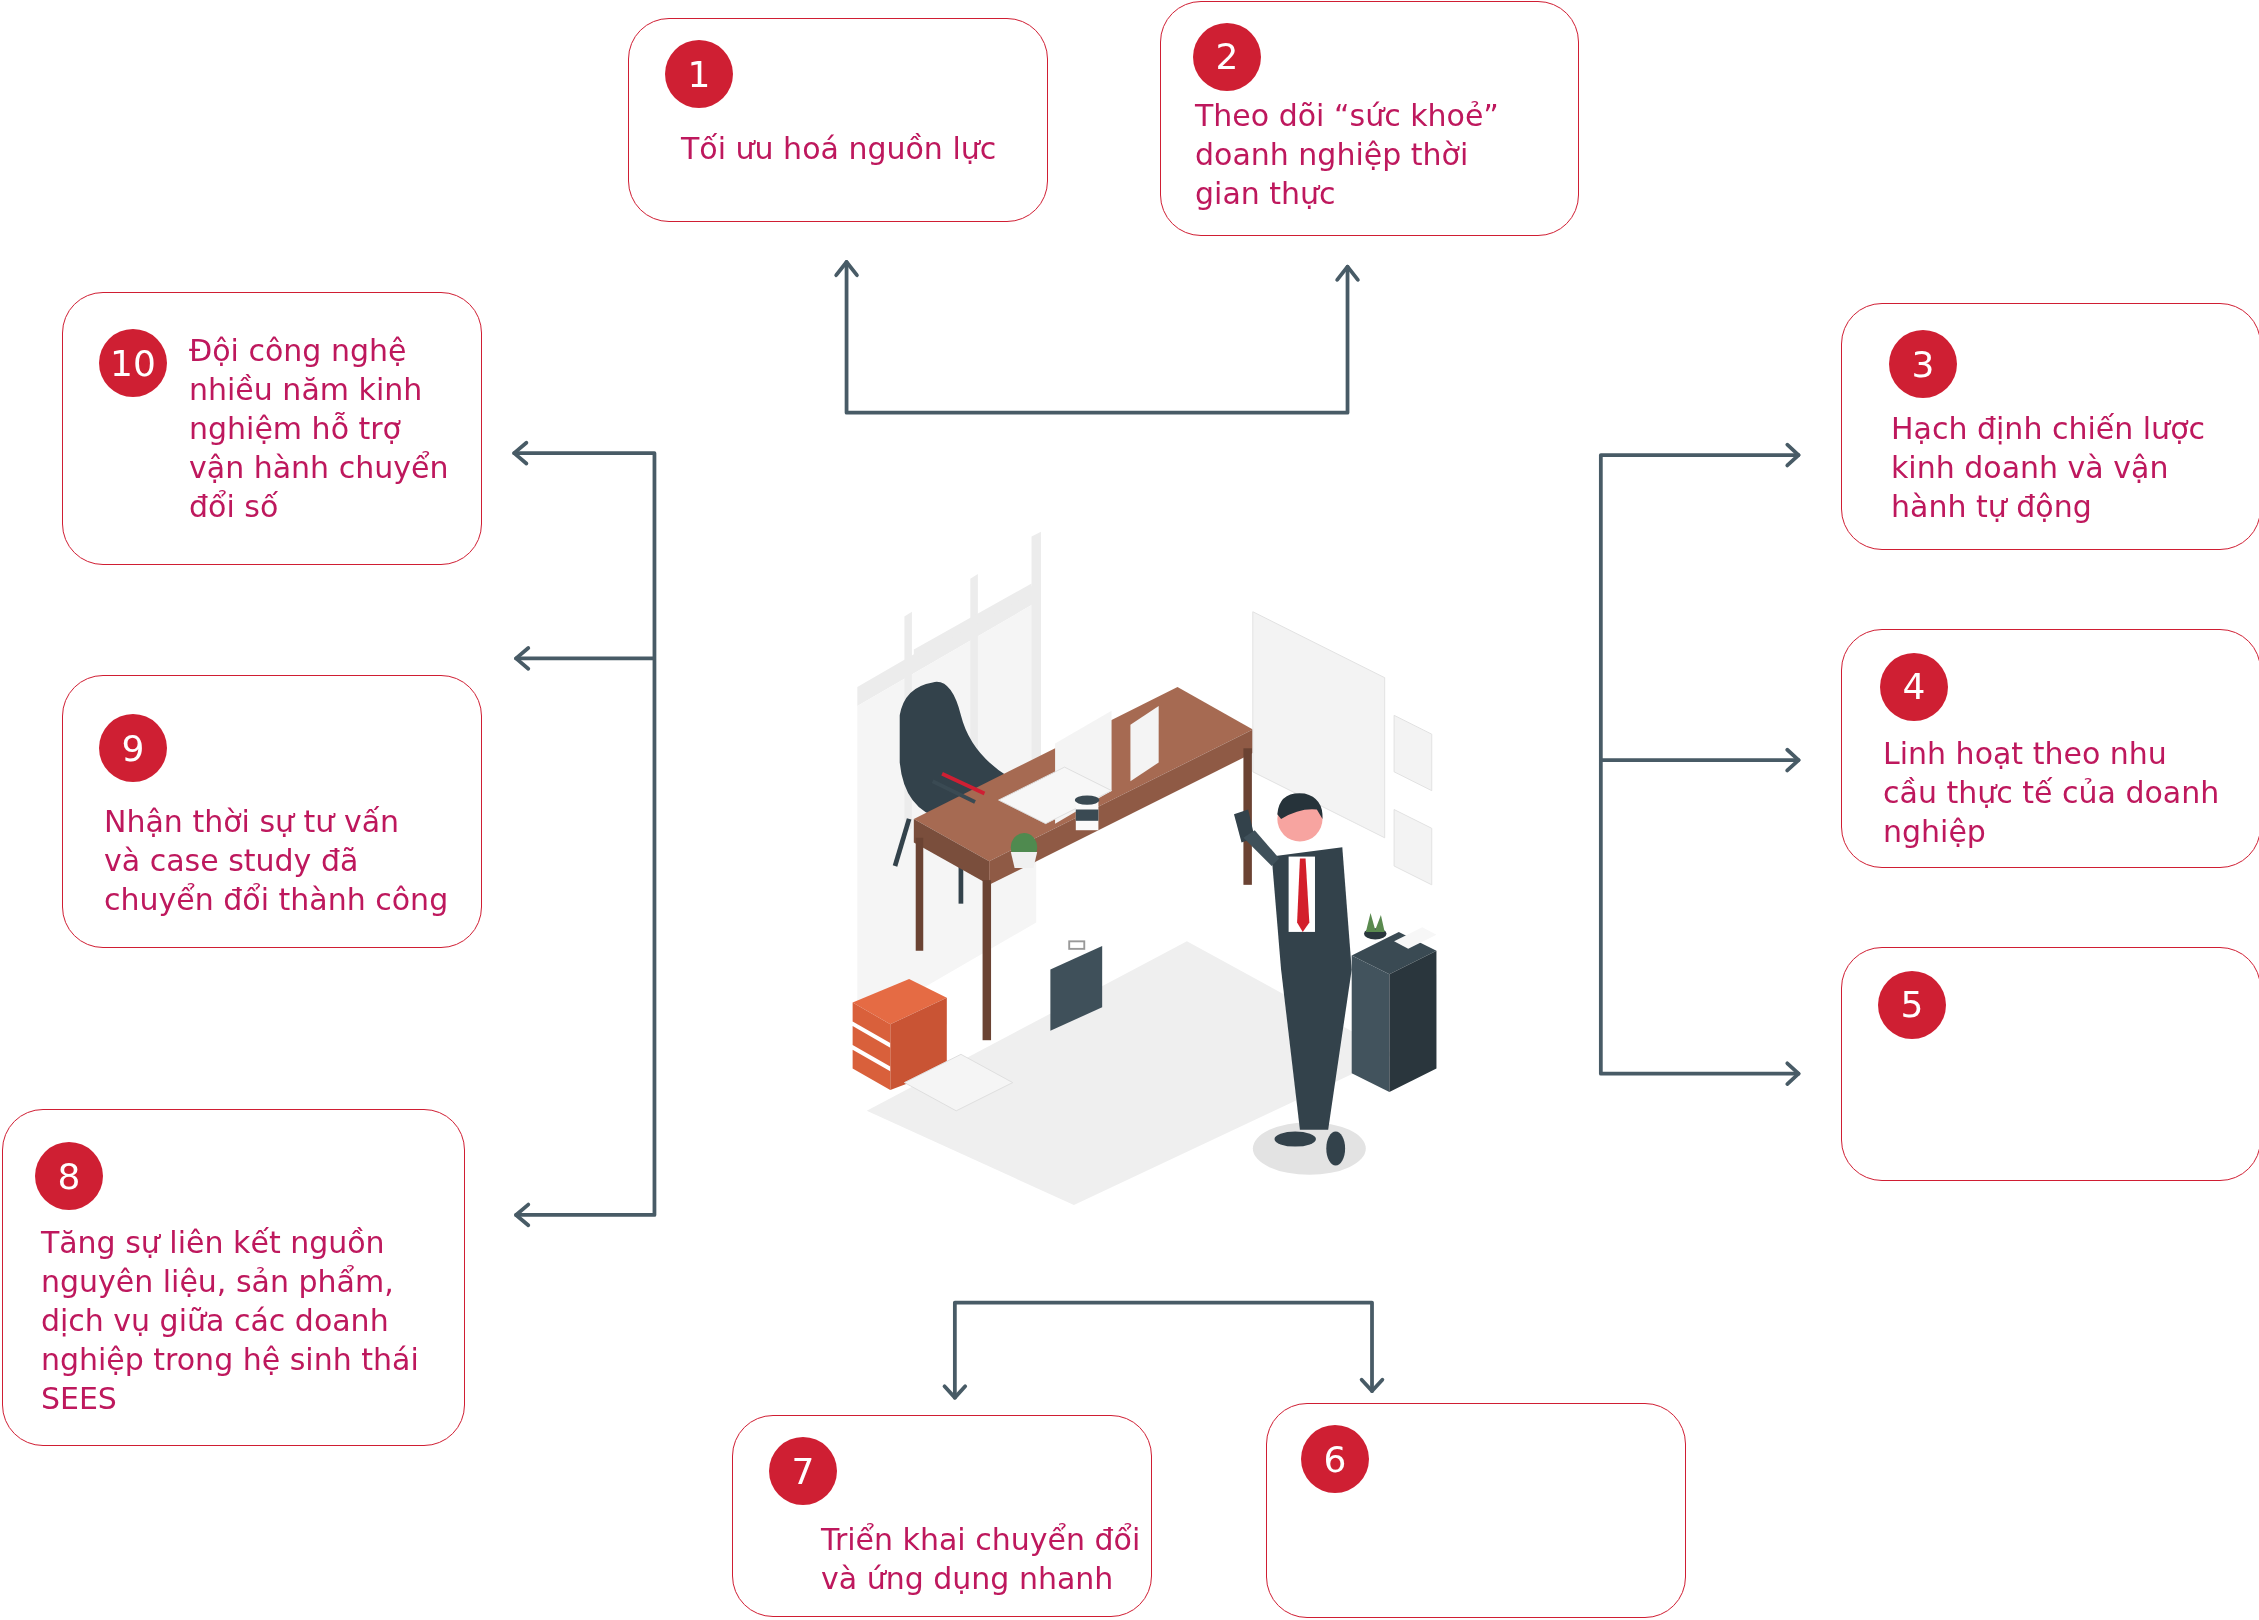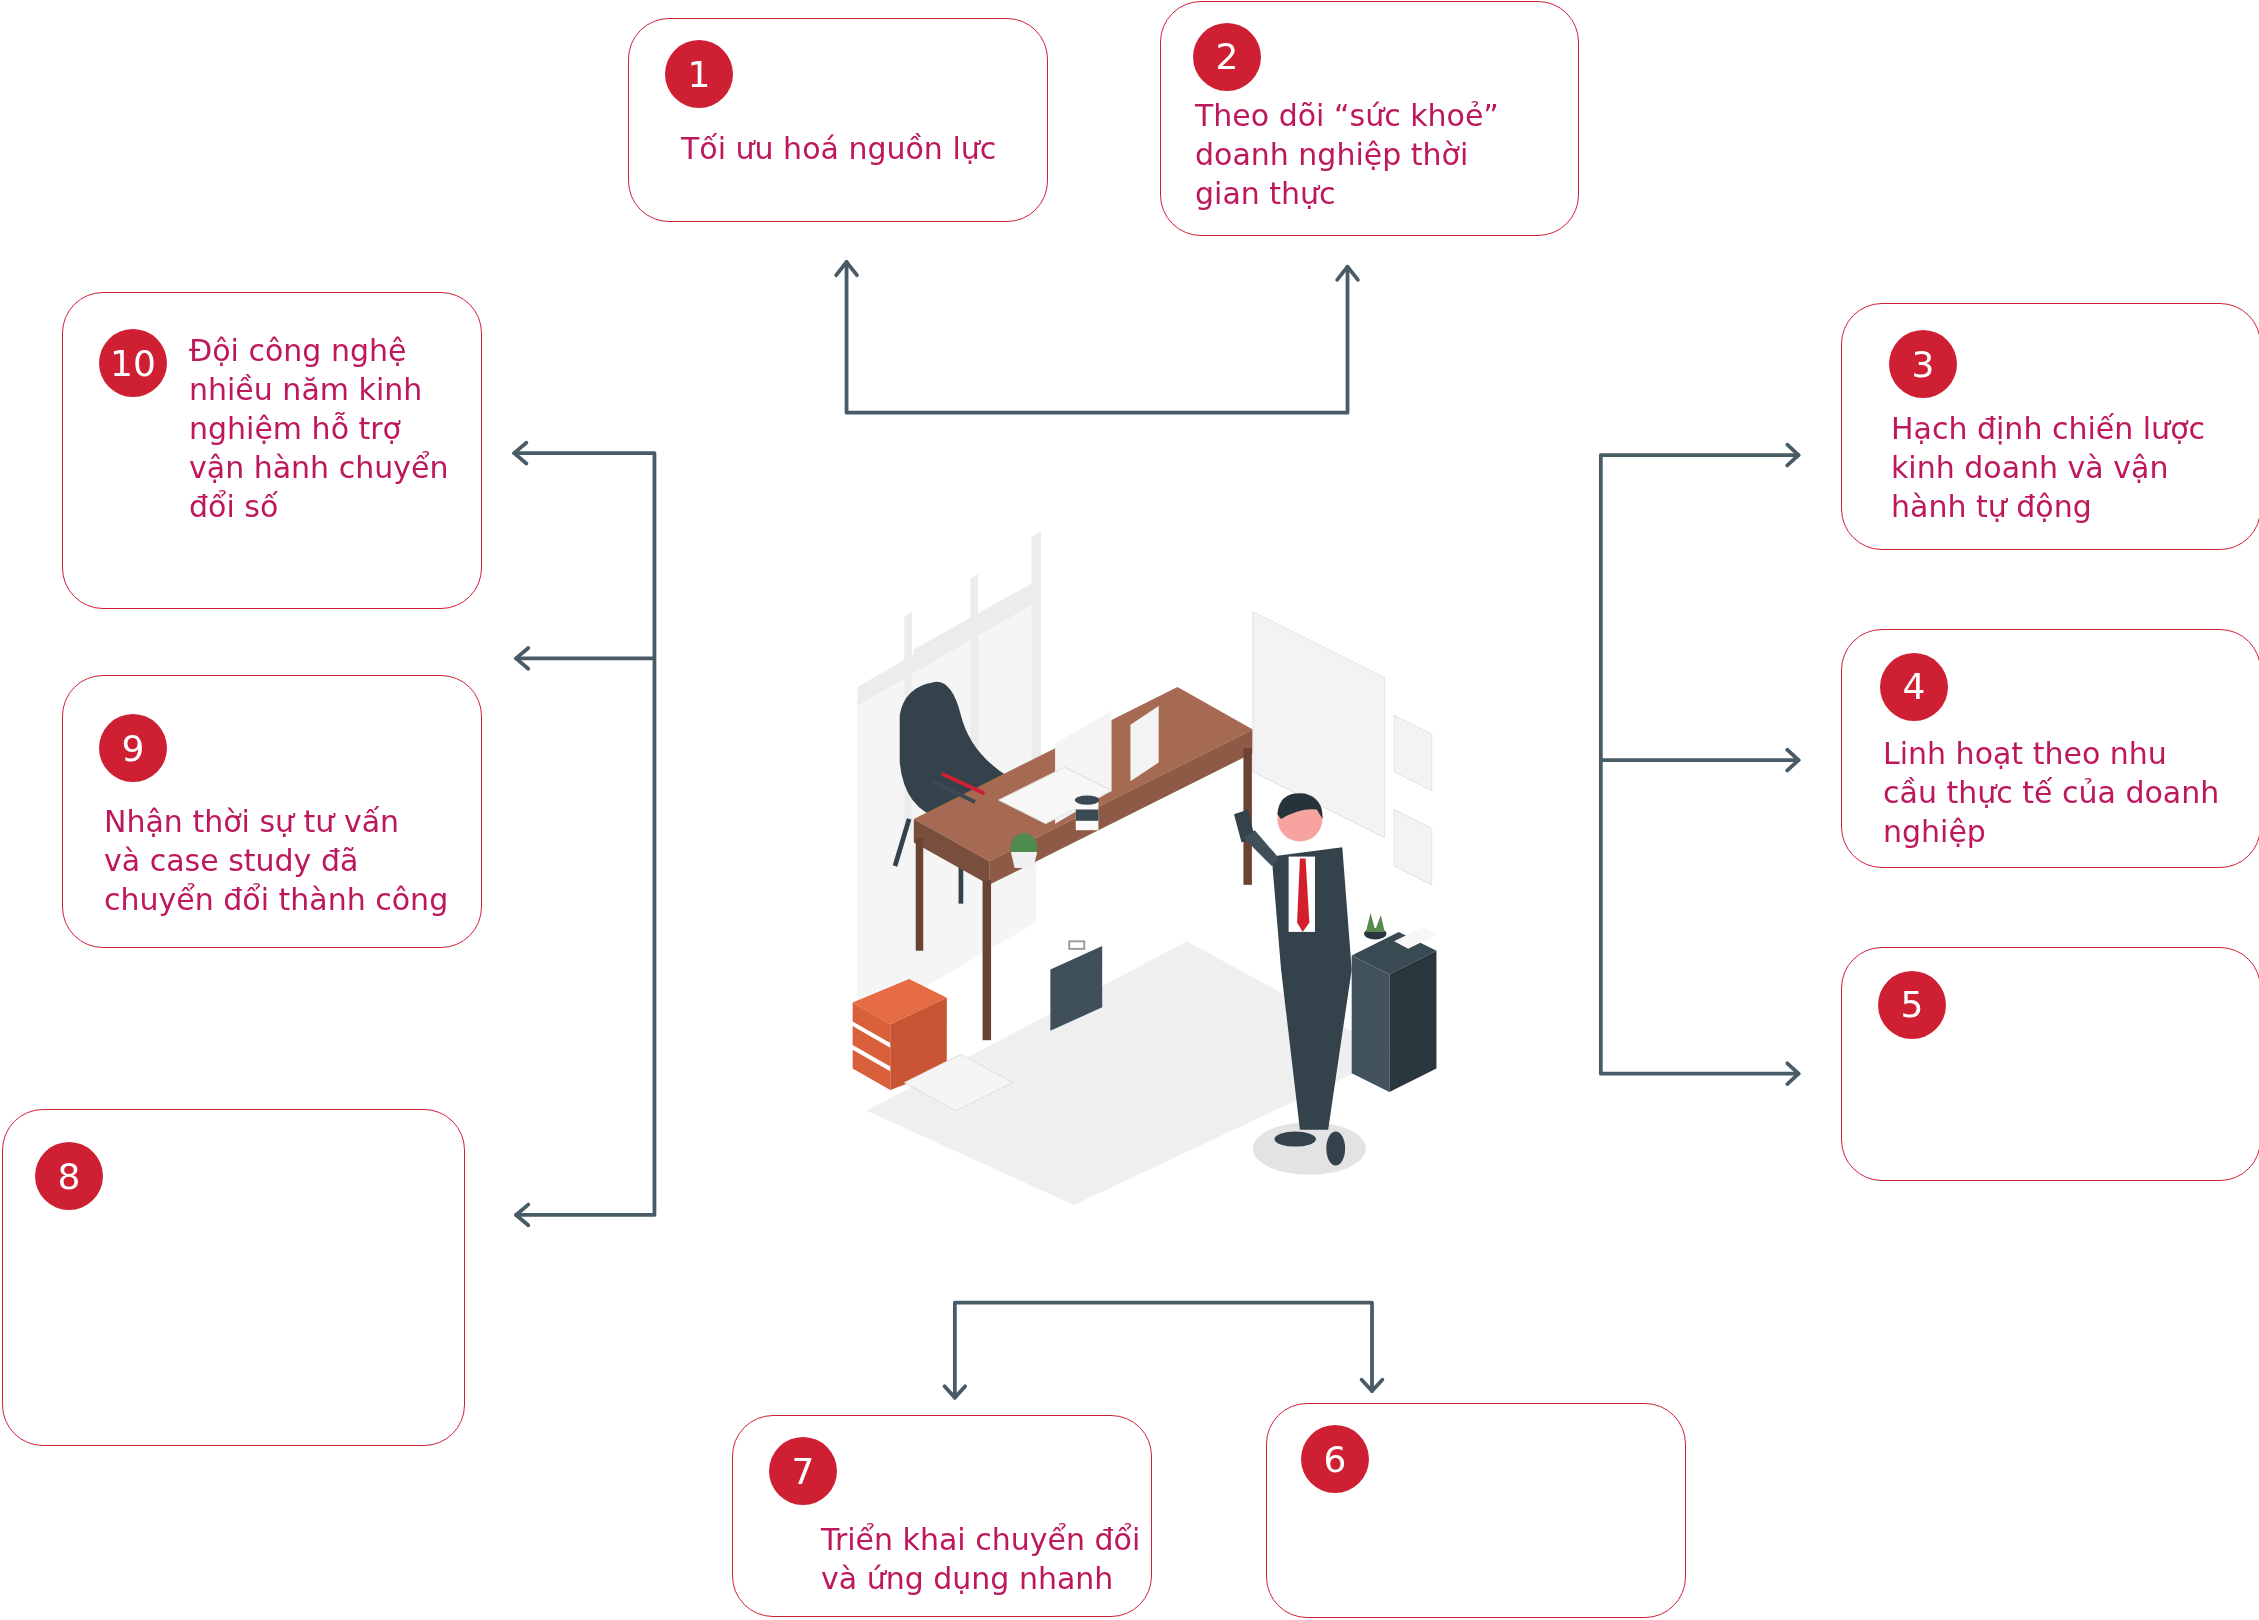--- a/index.html
+++ b/index.html
@@ -76,30 +76,35 @@
 </div>
 
 <div class="card" style="left:732px;top:1415px;width:420px;height:202px;">
   <div class="badge" style="left:36px;top:21px;">7</div>
   <div class="text" style="left:40px;top:104px;margin-left:48px;">Triển khai chuyển đổi
 và ứng dụng nhanh</div>
 </div>
 
 <div class="card" style="left:1.9px;top:1109px;width:463px;height:337px;">
   <div class="badge" style="left:32px;top:32px;">8</div>
+  <div class="text" style="left:38px;top:113px;">Tăng sự liên kết nguồn
+nguyên liệu, sản phẩm,
+dịch vụ giữa các doanh
+nghiệp trong hệ sinh thái
+SEES</div>
 </div>
 
 <div class="card" style="left:62px;top:675px;width:420px;height:273px;">
   <div class="badge" style="left:36px;top:38px;">9</div>
   <div class="text" style="left:41px;top:126px;">Nhận thời sự tư vấn
 và case study đã
 chuyển đổi thành công</div>
 </div>
 
-<div class="card" style="left:62px;top:292px;width:420px;height:317px;text-decoration:underline;">
+<div class="card" style="left:62px;top:292px;width:420px;height:273px;text-decoration:underline;">
   <div class="badge" style="left:36px;top:36px;">10</div>
   <div class="text" style="left:126px;top:38px;">Đội công nghệ
 nhiều năm kinh
 nghiệm hỗ trợ
 vận hành chuyển
 đổi số</div>
 </div>
 
 <svg class="illus" viewBox="0 0 740 720">
 

